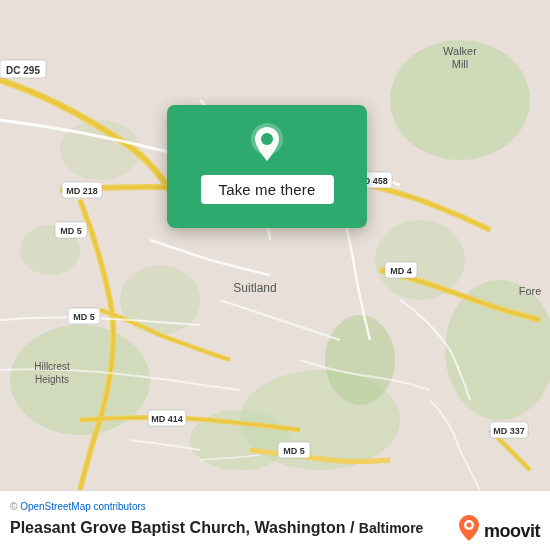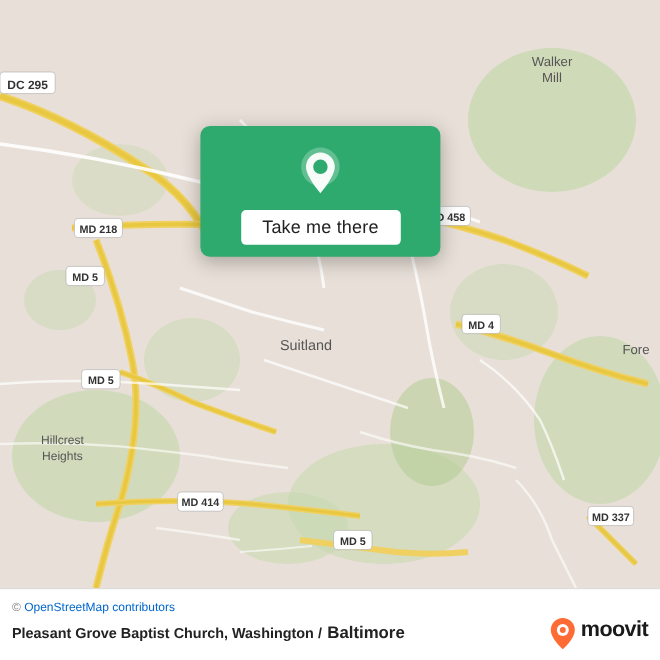--- a/index.html
+++ b/index.html
@@ -30,21 +30,21 @@
     }
 
     
     #popup-card {
       position: absolute;
       top: 105px;
       left: 167px;
       width: 200px;
       background: #2eaa6e;
       border-radius: 8px;
-      padding: 16px 20px 10px 20px;
+      padding: 16px 20px 24px 20px;
       display: flex;
       flex-direction: column;
       align-items: center;
       box-shadow: 0 4px 16px rgba(0,0,0,0.28);
       z-index: 10;
     }
 
     #popup-pin-icon {
       width: 44px;
       height: 44px;
@@ -83,28 +83,28 @@
       margin-bottom: 2px;
     }
 
     #location-row {
       display: flex;
       align-items: center;
       justify-content: space-between;
     }
 
     #location-name {
-      font-size: 12px;
+      font-size: 16px;
       font-weight: 600;
       color: #222;
     }
 
     #moovit-logo {
       display: flex;
-      align-items: flex-start;
+      align-items: flex-end;
       gap: 4px;
     }
 
     #moovit-pin {
       width: 22px;
       height: 28px;
     }
 
     #moovit-text {
       font-size: 18px;

